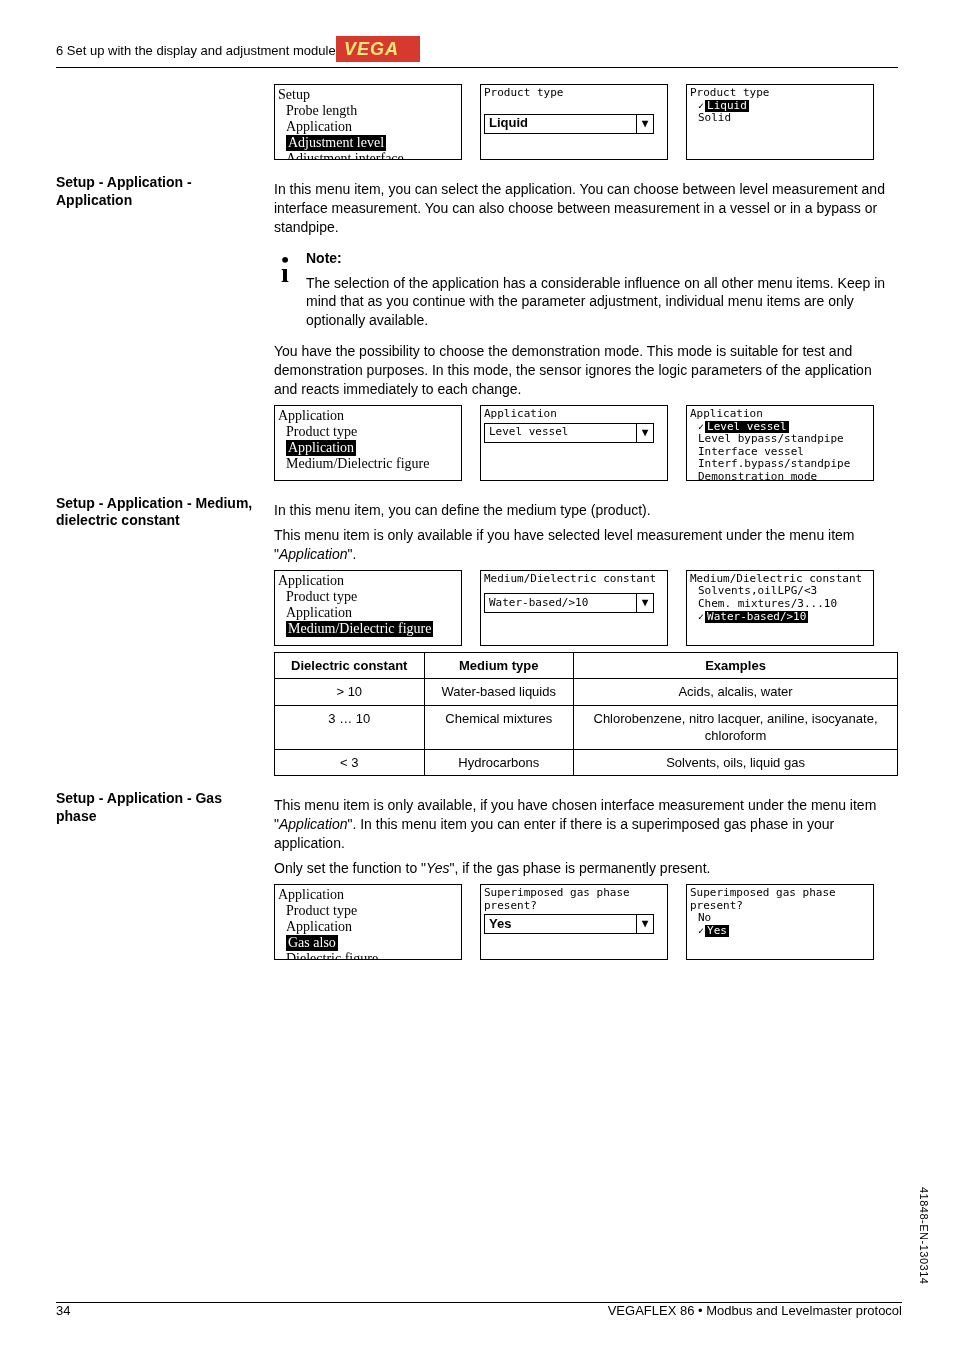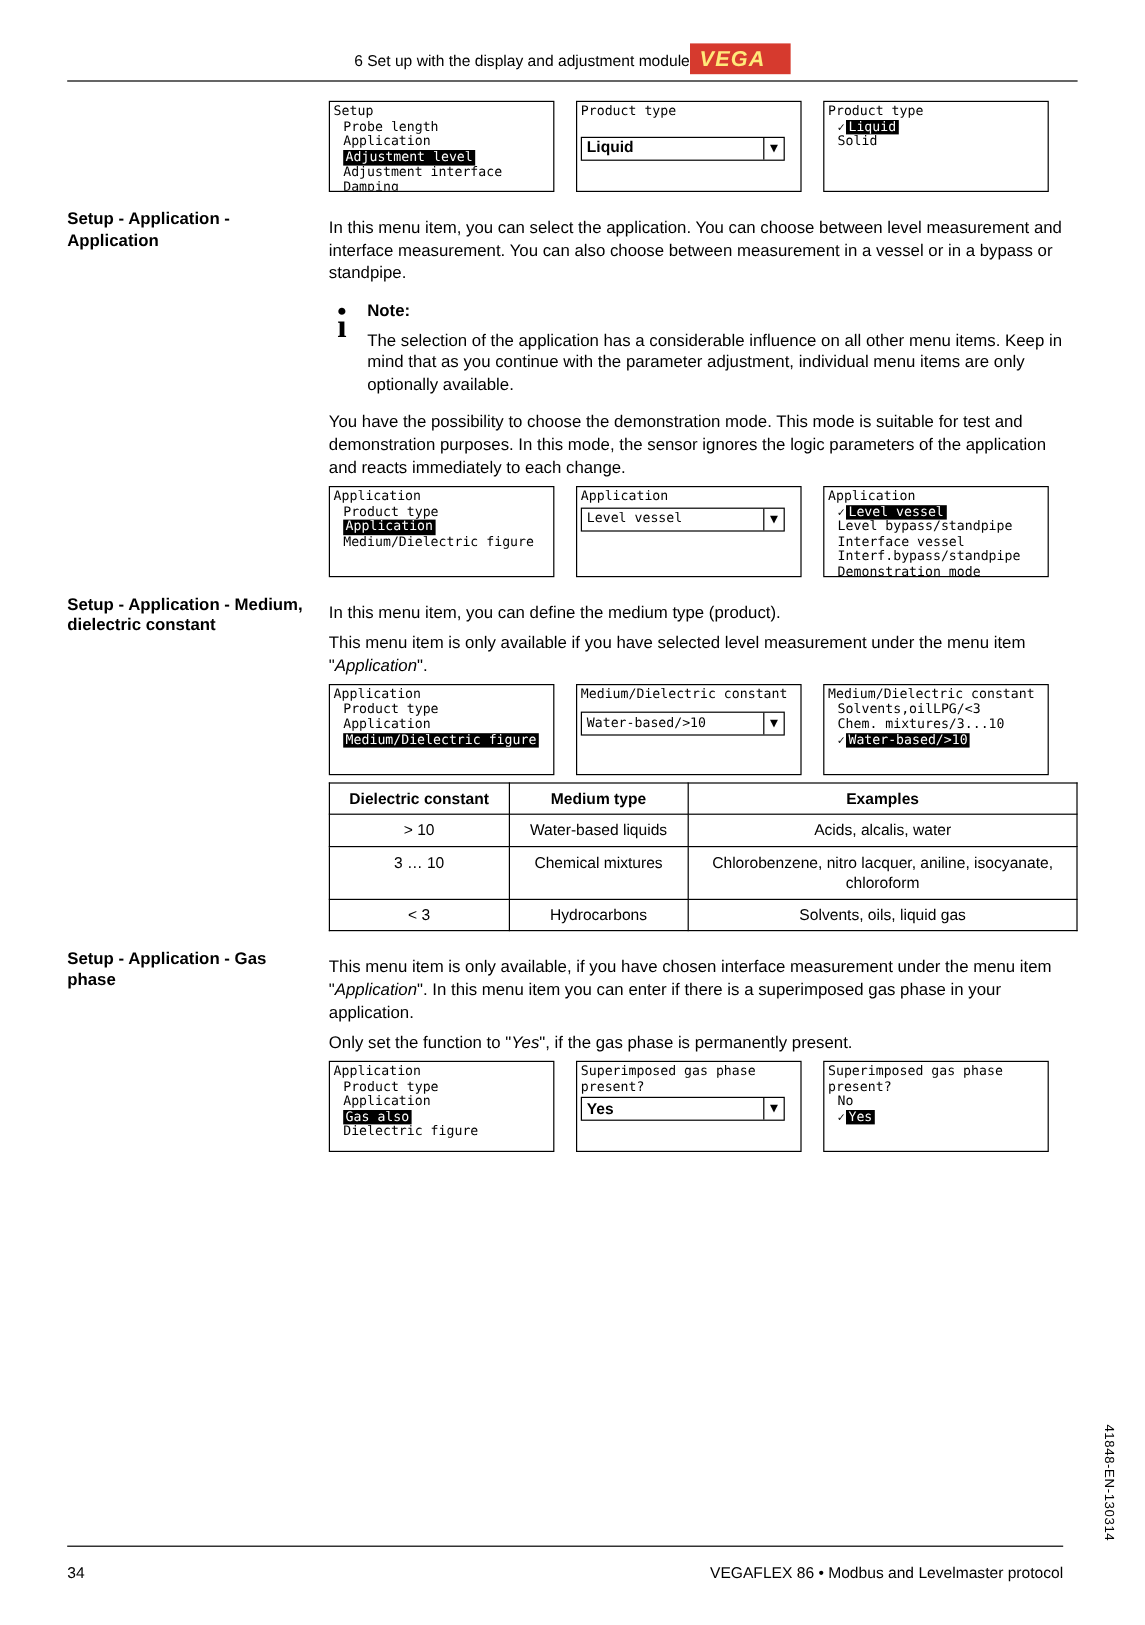--- a/index.html
+++ b/index.html
@@ -14,21 +14,21 @@
   }
   .page {
     width: 954px;
     height: 1354px;
     position: relative;
     box-sizing: border-box;
     padding: 36px 56px 36px 56px;
   }
   .header-line {
     display: flex;
-    justify-content: center;
+    justify-content: flex-start;
     align-items: center;
     border-bottom: 1px solid #000;
     padding-bottom: 2px;
     margin-bottom: 16px;
   }
   .header-left {
     font-size: 13px;
   }
   .logo {
     font-family: Arial, sans-serif;
@@ -62,21 +62,21 @@
     border: 1px solid #000;
     box-sizing: border-box;
     font-family: "Lucida Console", Monaco, monospace;
     font-size: 11px;
     padding: 2px 3px;
     line-height: 1.15;
     position: relative;
     overflow: hidden;
   }
   .lcd.small { height: 76px; }
-  .lcd.menu { font-size: 11px; }
+  .lcd.menu { font-size: 14px; font-family: Liberation Serif, serif; }
   .lcd .indent { margin-left: 8px; display:block; }
   .lcd .inv {
     display: inline-block;
     background: #000;
     color: #fff;
     padding: 0 2px;
   }
   .lcd .check::before { content: "✓"; margin-right: 1px; font-size: 10px; }
   .lcd .title { display:block; }
   .select-box {
@@ -132,26 +132,26 @@
     padding: 4px 6px;
     text-align: center;
     vertical-align: top;
     margin-top: 40px;
   }
   table.medium-table th { font-weight: bold; }
   .footer {
     position: absolute;
     bottom: 36px;
     left: 56px;
-    right: 68px;
+    right: 52px;
     border-top: 1px solid #000;
     display: flex;
     justify-content: space-between;
     font-size: 13px;
-    padding-top: 14px;
+    padding-top: 0;
   }
   .side-vert {
     position: absolute;
     right: 24px;
     bottom: 70px;
     writing-mode: vertical-rl;
     font-size: 11px;
     letter-spacing: 0.5px;
   }
   p { margin: 6px 0; }

